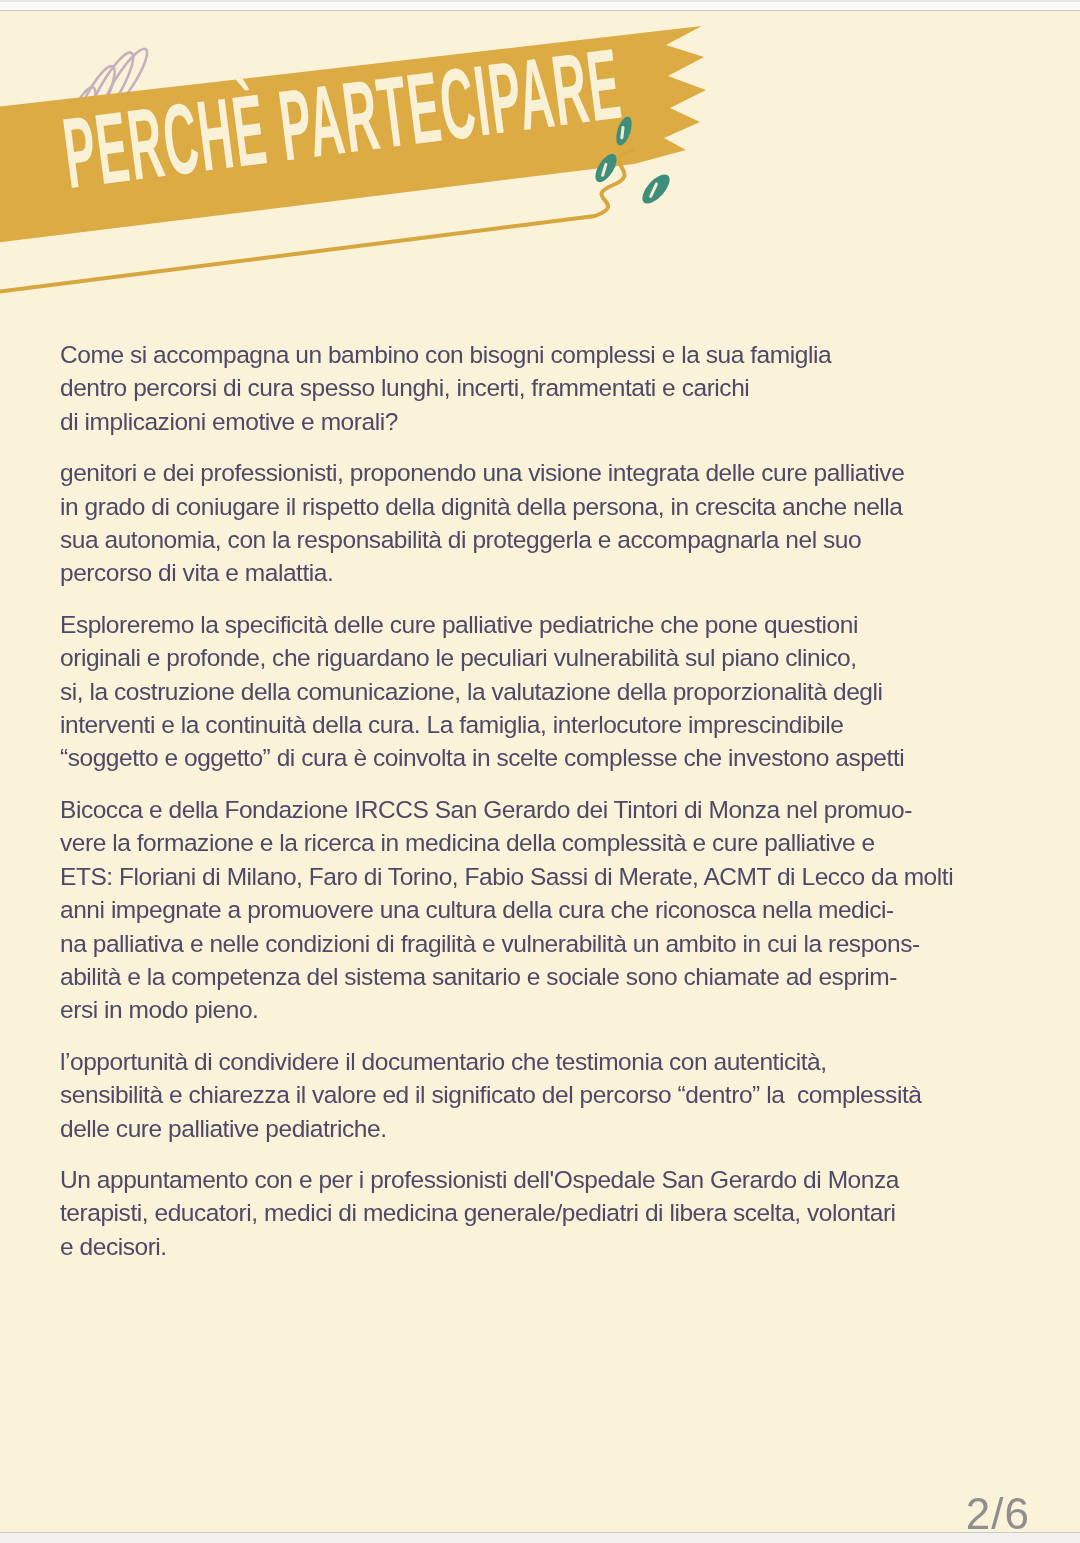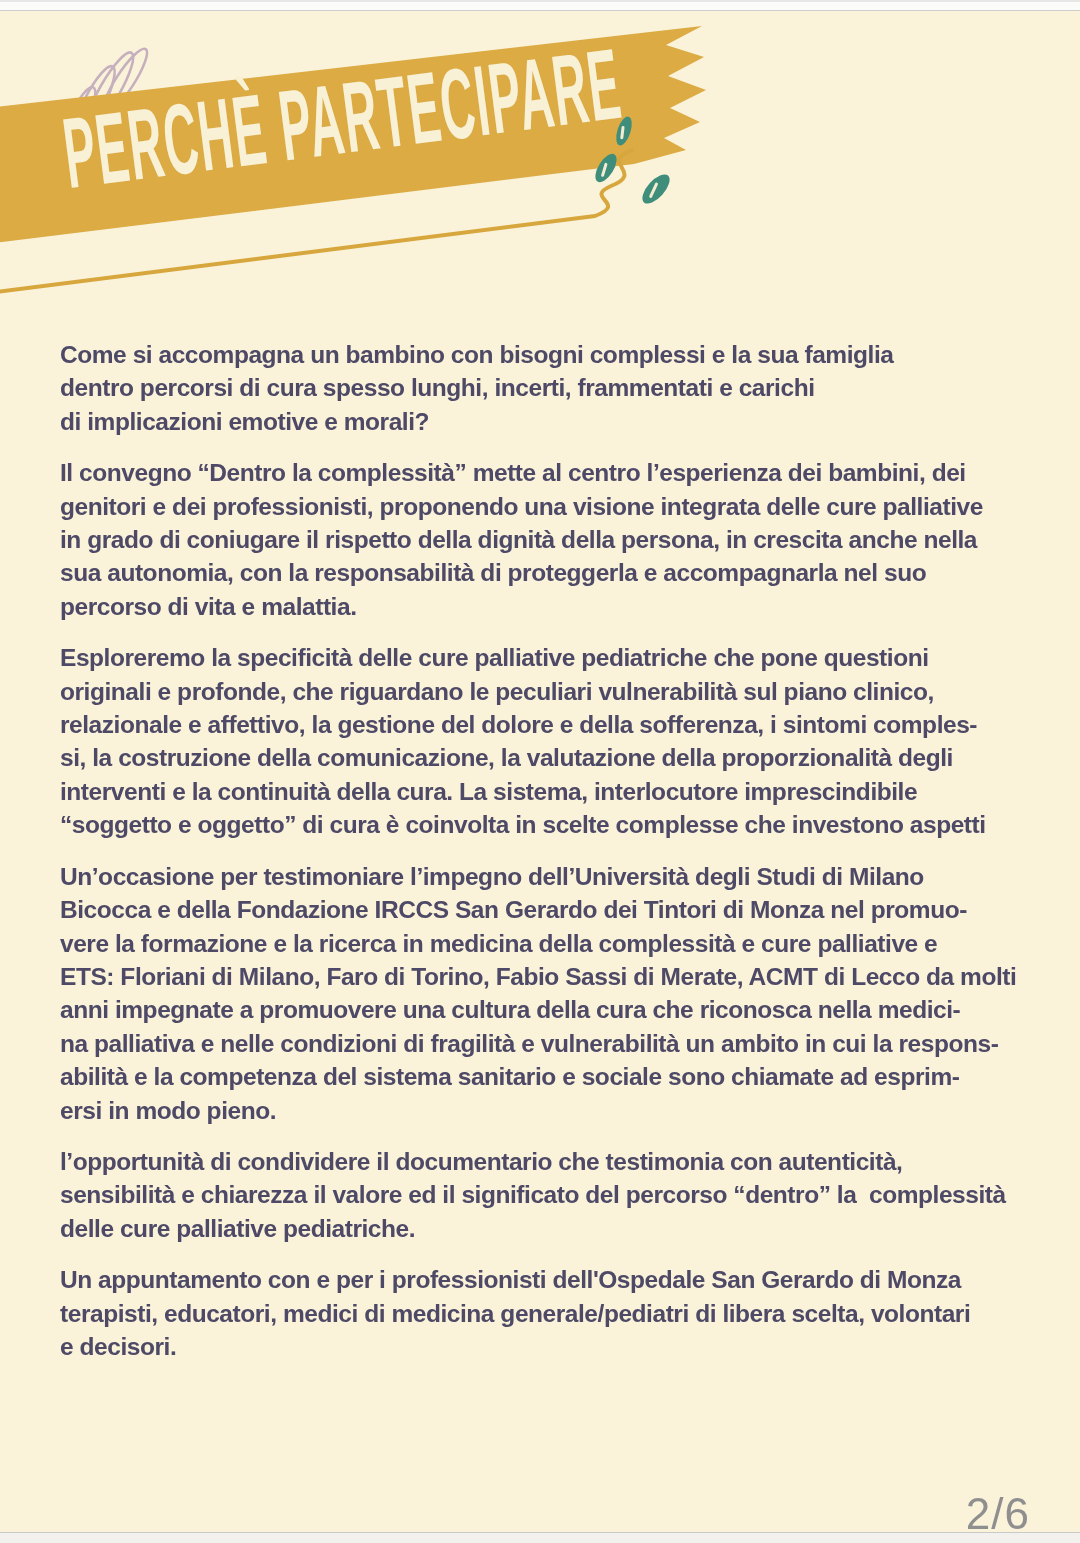--- a/index.html
+++ b/index.html
@@ -67,21 +67,21 @@
   
   .content{
     position:absolute;
     top:338px;left:60px;right:30px;
     z-index:2;
     color:var(--body-text);
     font-size:24.5px;
     letter-spacing:-0.45px;
     line-height:33.4px;
   }
-  .paragraph{margin-bottom:18px;font-weight:bold;}
+  .paragraph{margin-bottom:18px;}
   .text-line{white-space:pre;}
   
   .page-number{
     position:absolute;
     top:1489px;right:50px;
     z-index:3;
     font-size:44px;
     color:var(--page-number);
     letter-spacing:1px;
   }
@@ -125,36 +125,33 @@
   <div class="banner-title">PERCHÈ PARTECIPARE</div>
 
   <div class="content">
 
   <div class="paragraph">
         <div class="text-line">Come si accompagna un bambino con bisogni complessi e la sua famiglia</div>
         <div class="text-line">dentro percorsi di cura spesso lunghi, incerti, frammentati e carichi</div>
         <div class="text-line">di implicazioni emotive e morali?</div>
       </div>
       <div class="paragraph">
-        <div class="text-line">Il convegno “Dentro la complessità” mette al centro l’esperienza dei bambini, dei</div>
         <div class="text-line">genitori e dei professionisti, proponendo una visione integrata delle cure palliative</div>
         <div class="text-line">in grado di coniugare il rispetto della dignità della persona, in crescita anche nella</div>
         <div class="text-line">sua autonomia, con la responsabilità di proteggerla e accompagnarla nel suo</div>
         <div class="text-line">percorso di vita e malattia.</div>
       </div>
       <div class="paragraph">
         <div class="text-line">Esploreremo la specificità delle cure palliative pediatriche che pone questioni</div>
         <div class="text-line">originali e profonde, che riguardano le peculiari vulnerabilità sul piano clinico,</div>
-        <div class="text-line">relazionale e affettivo, la gestione del dolore e della sofferenza, i sintomi comples-</div>
         <div class="text-line">si, la costruzione della comunicazione, la valutazione della proporzionalità degli</div>
-        <div class="text-line">interventi e la continuità della cura. La sistema, interlocutore imprescindibile</div>
+        <div class="text-line">interventi e la continuità della cura. La famiglia, interlocutore imprescindibile</div>
         <div class="text-line">“soggetto e oggetto” di cura è coinvolta in scelte complesse che investono aspetti</div>
       </div>
       <div class="paragraph">
-        <div class="text-line">Un’occasione per testimoniare l’impegno dell’Università degli Studi di Milano</div>
         <div class="text-line">Bicocca e della Fondazione IRCCS San Gerardo dei Tintori di Monza nel promuo-</div>
         <div class="text-line">vere la formazione e la ricerca in medicina della complessità e cure palliative e</div>
         <div class="text-line">ETS: Floriani di Milano, Faro di Torino, Fabio Sassi di Merate, ACMT di Lecco da molti</div>
         <div class="text-line">anni impegnate a promuovere una cultura della cura che riconosca nella medici-</div>
         <div class="text-line">na palliativa e nelle condizioni di fragilità e vulnerabilità un ambito in cui la respons-</div>
         <div class="text-line">abilità e la competenza del sistema sanitario e sociale sono chiamate ad esprim-</div>
         <div class="text-line">ersi in modo pieno.</div>
       </div>
       <div class="paragraph">
         <div class="text-line">l’opportunità di condividere il documentario che testimonia con autenticità,</div>

